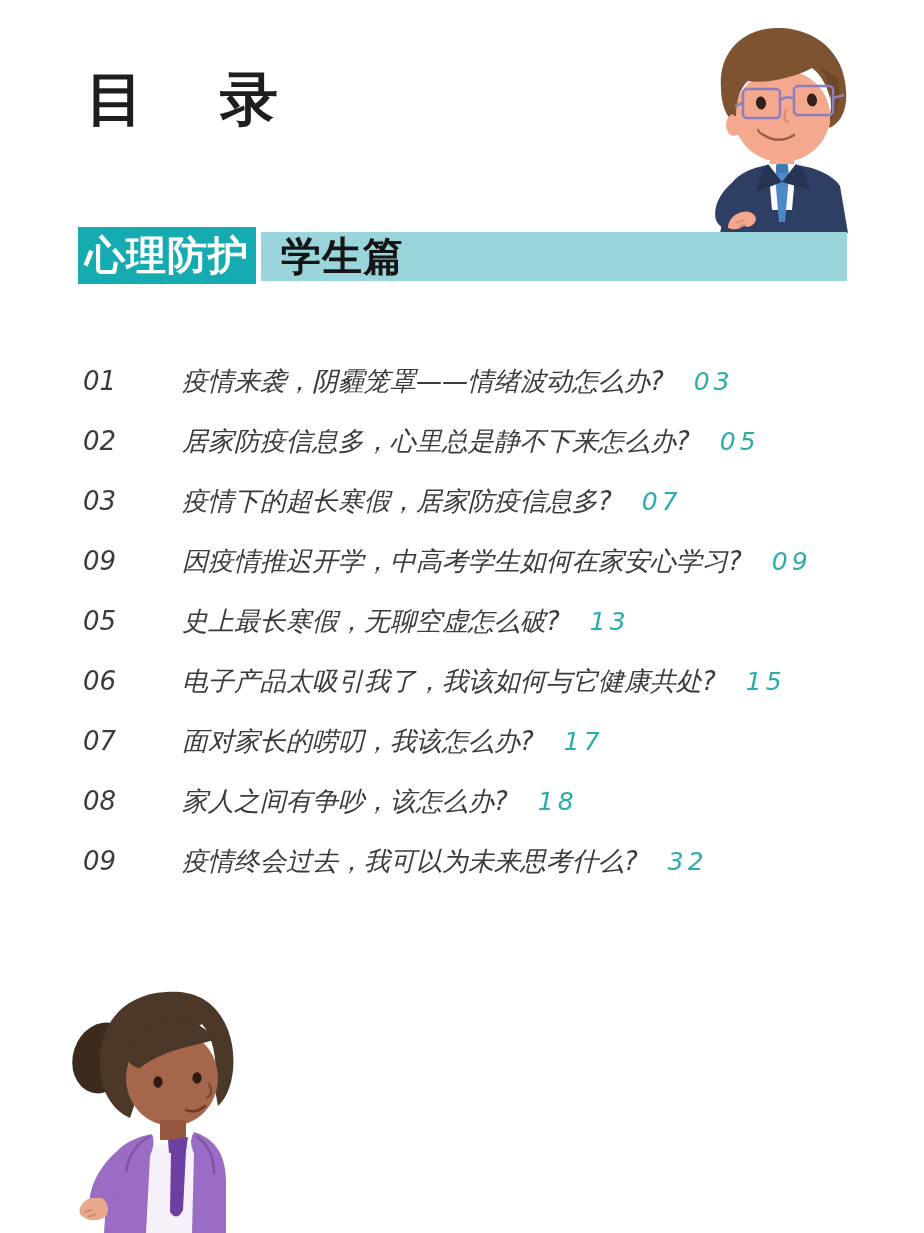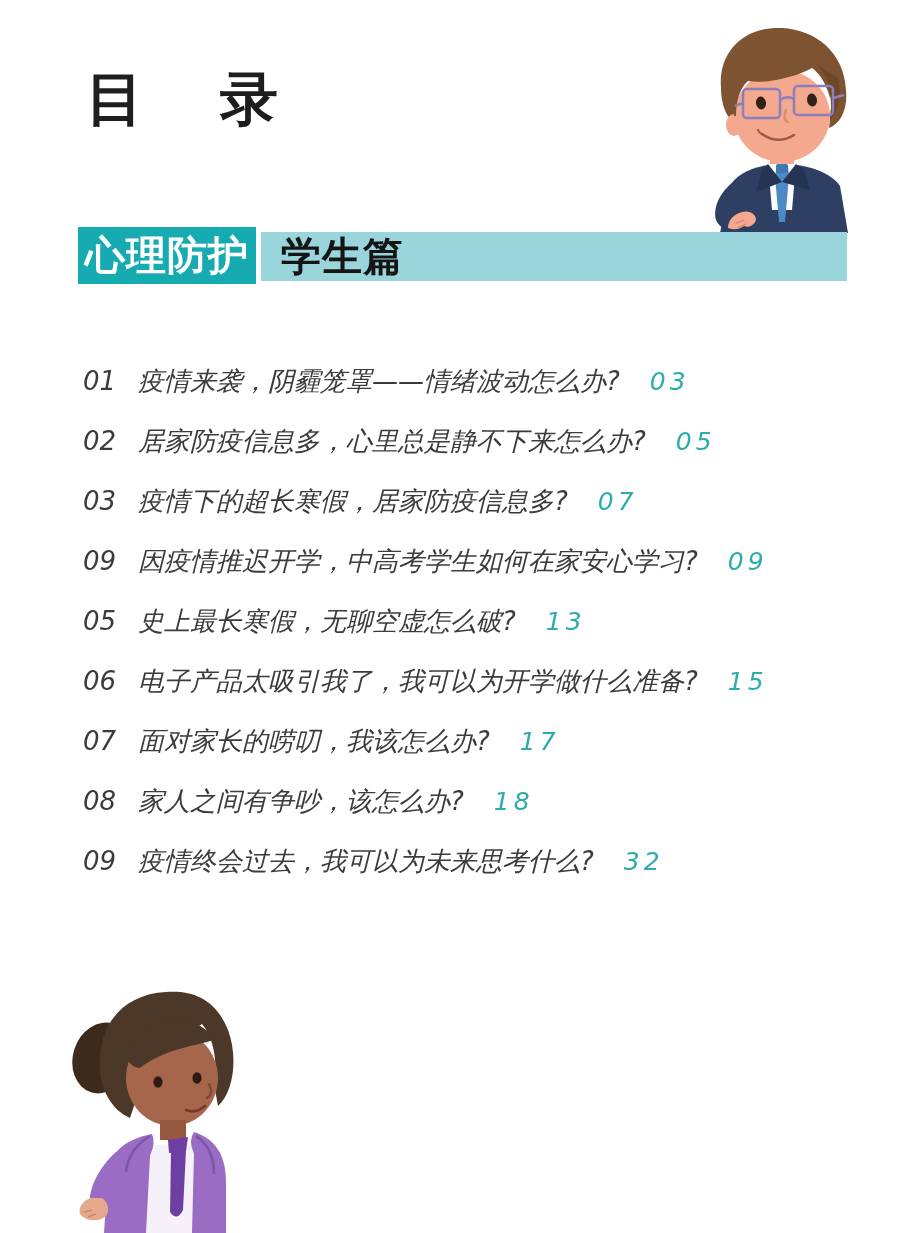--- a/index.html
+++ b/index.html
@@ -44,21 +44,21 @@
   }
   .toc-row{
     display:flex;align-items:baseline;
     font-size:26px;line-height:30px;
     margin-bottom:29px;
     white-space:nowrap;
   }
   .toc-row .num{
     width:55px;flex:0 0 55px;color:#3b3b3b;
   }
-  .toc-row .title{color:#3b3b3b;}
+  .toc-row .title{color:#3b3b3b;margin-left:44px;}
   .toc-row .pg{
     margin-left:30px;color:#2cadab;font-size:25px;letter-spacing:4px;
   }
   
   .man{
     position:absolute;left:698px;top:24px;width:162px;height:209px;z-index:1;
   }
   .woman{
     position:absolute;left:66px;top:984px;width:178px;height:249px;z-index:1;
   }
@@ -155,21 +155,21 @@
       <span class="title">因疫情推迟开学，中高考学生如何在家安心学习?</span>
       <span class="pg">09</span>
     </div>
     <div class="toc-row">
       <span class="num">05</span>
       <span class="title">史上最长寒假，无聊空虚怎么破?</span>
       <span class="pg">13</span>
     </div>
     <div class="toc-row">
       <span class="num">06</span>
-      <span class="title">电子产品太吸引我了，我可以为开学做什么准备?</span>
+      <span class="title">电子产品太吸引我了，我该如何与它健康共处?</span>
       <span class="pg">15</span>
     </div>
     <div class="toc-row">
       <span class="num">07</span>
       <span class="title">面对家长的唠叨，我该怎么办?</span>
       <span class="pg">17</span>
     </div>
     <div class="toc-row">
       <span class="num">08</span>
       <span class="title">家人之间有争吵，该怎么办?</span>

